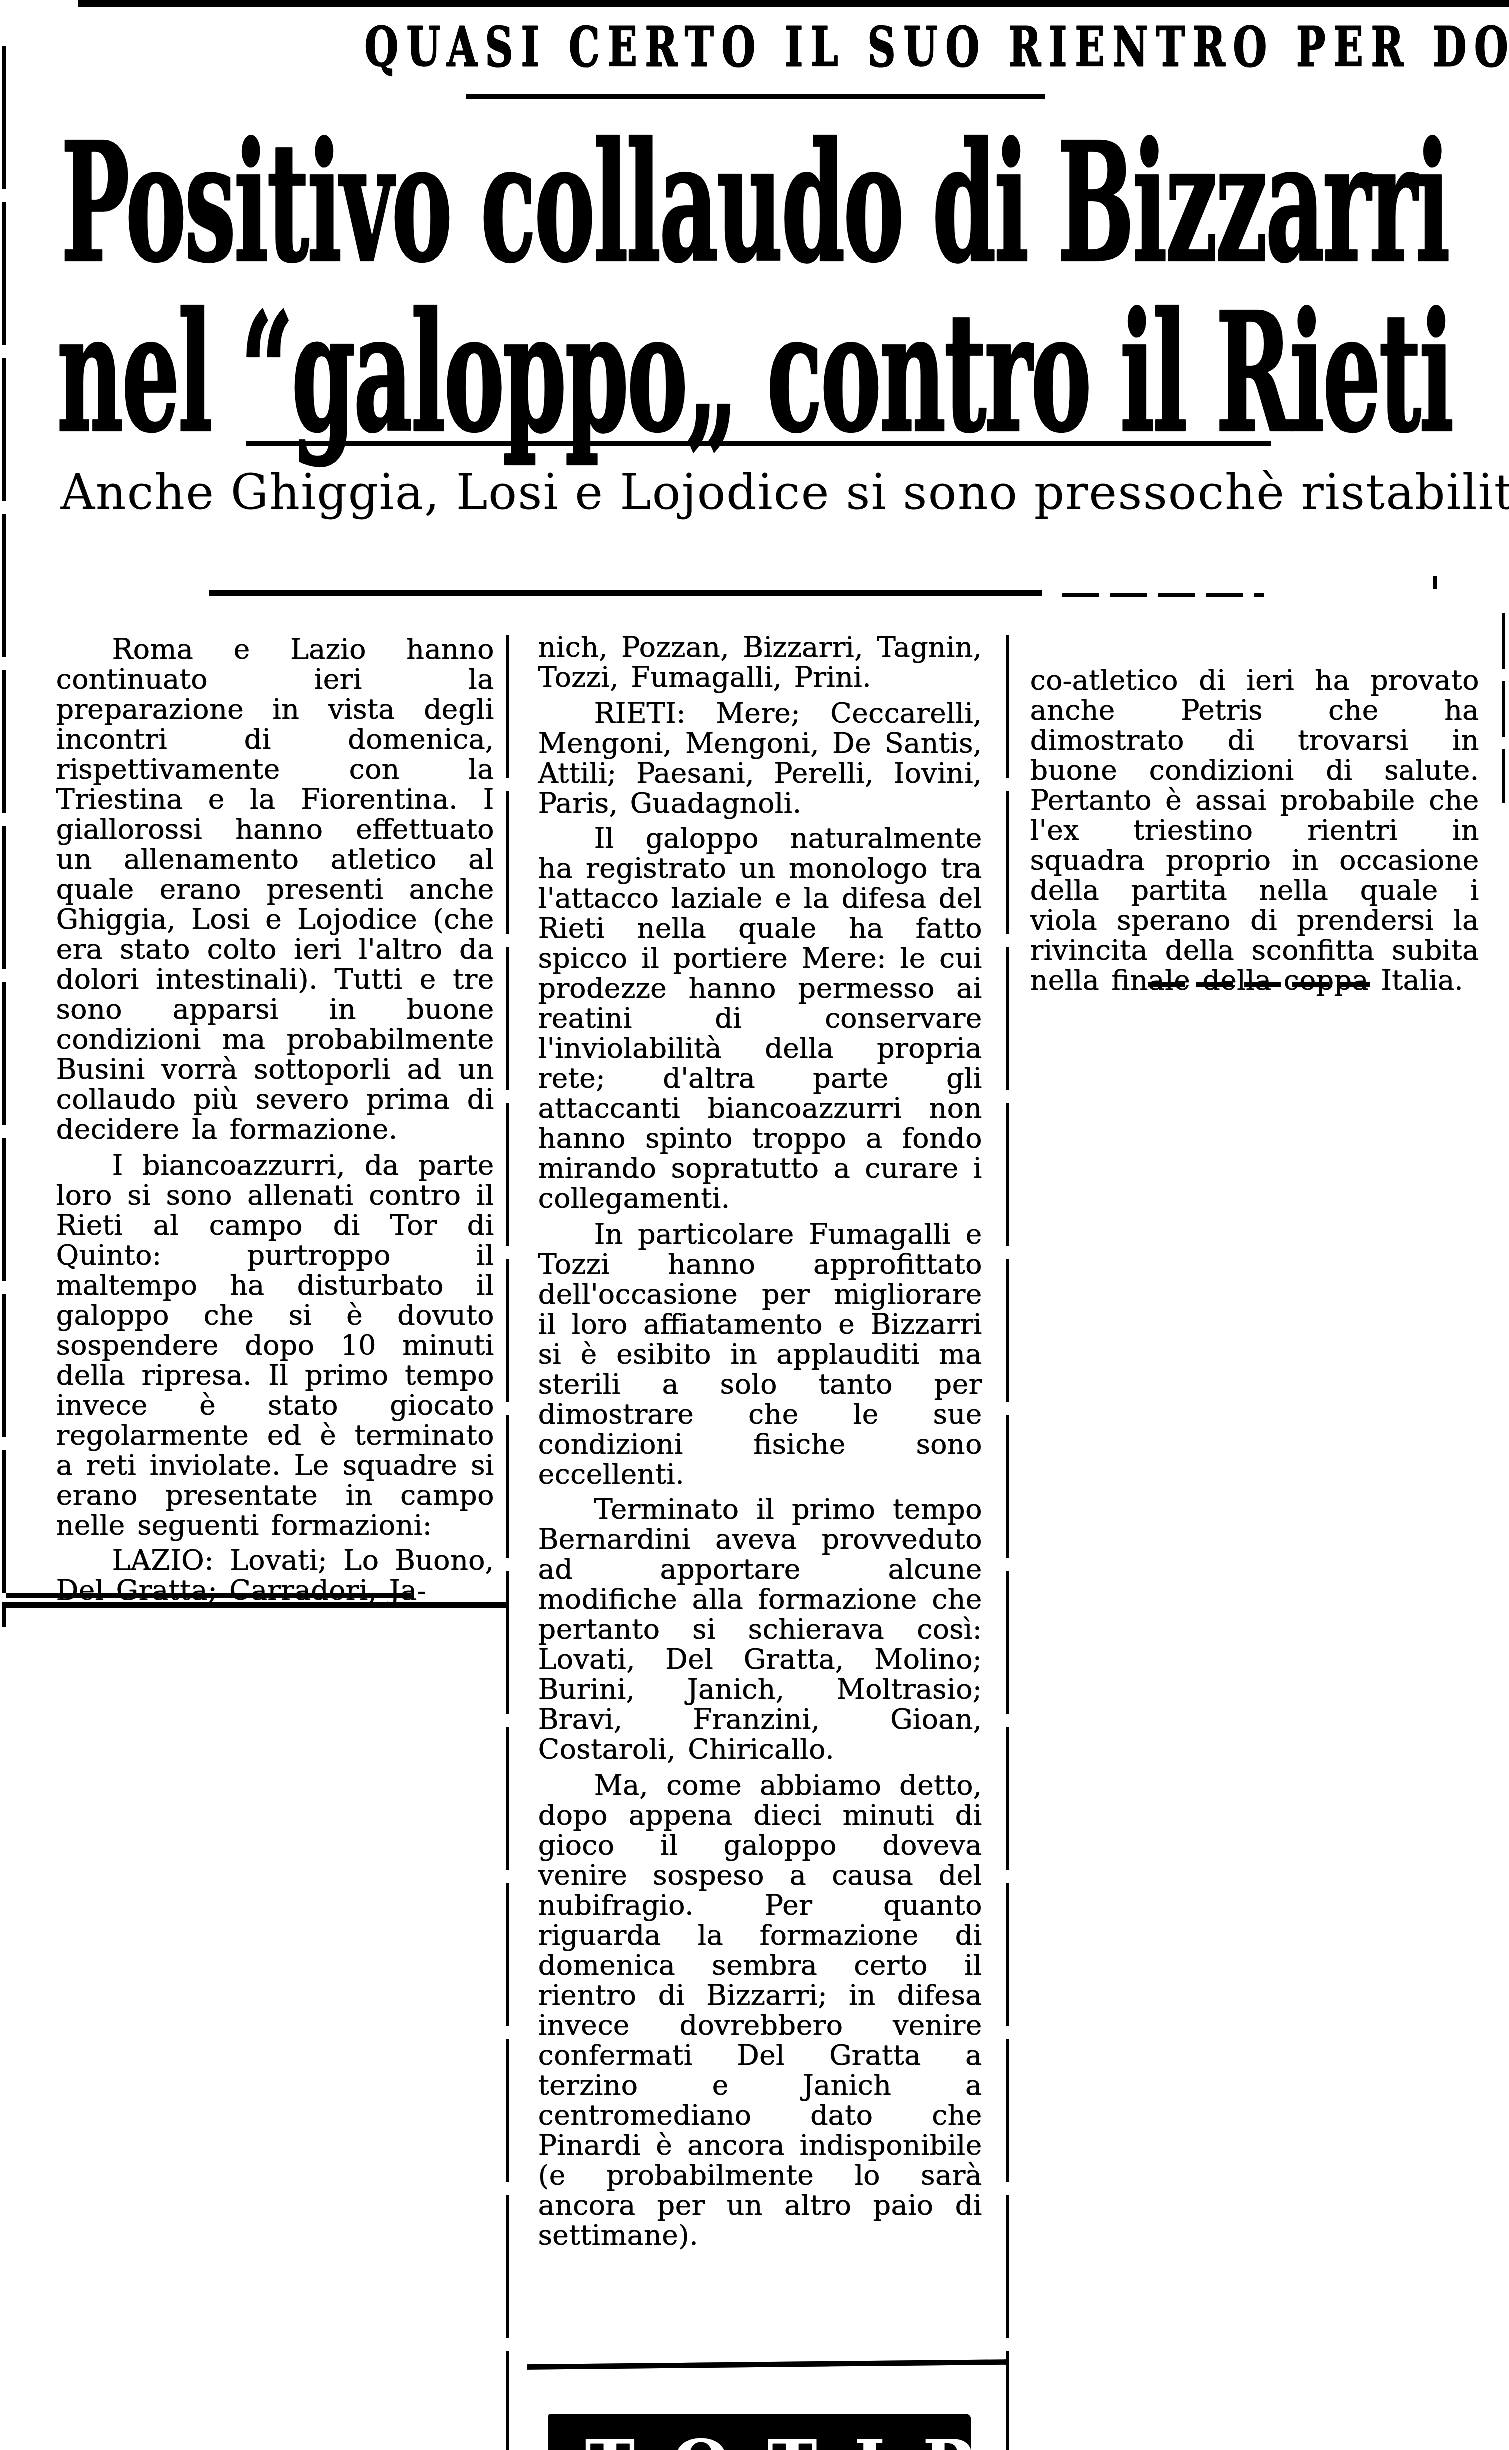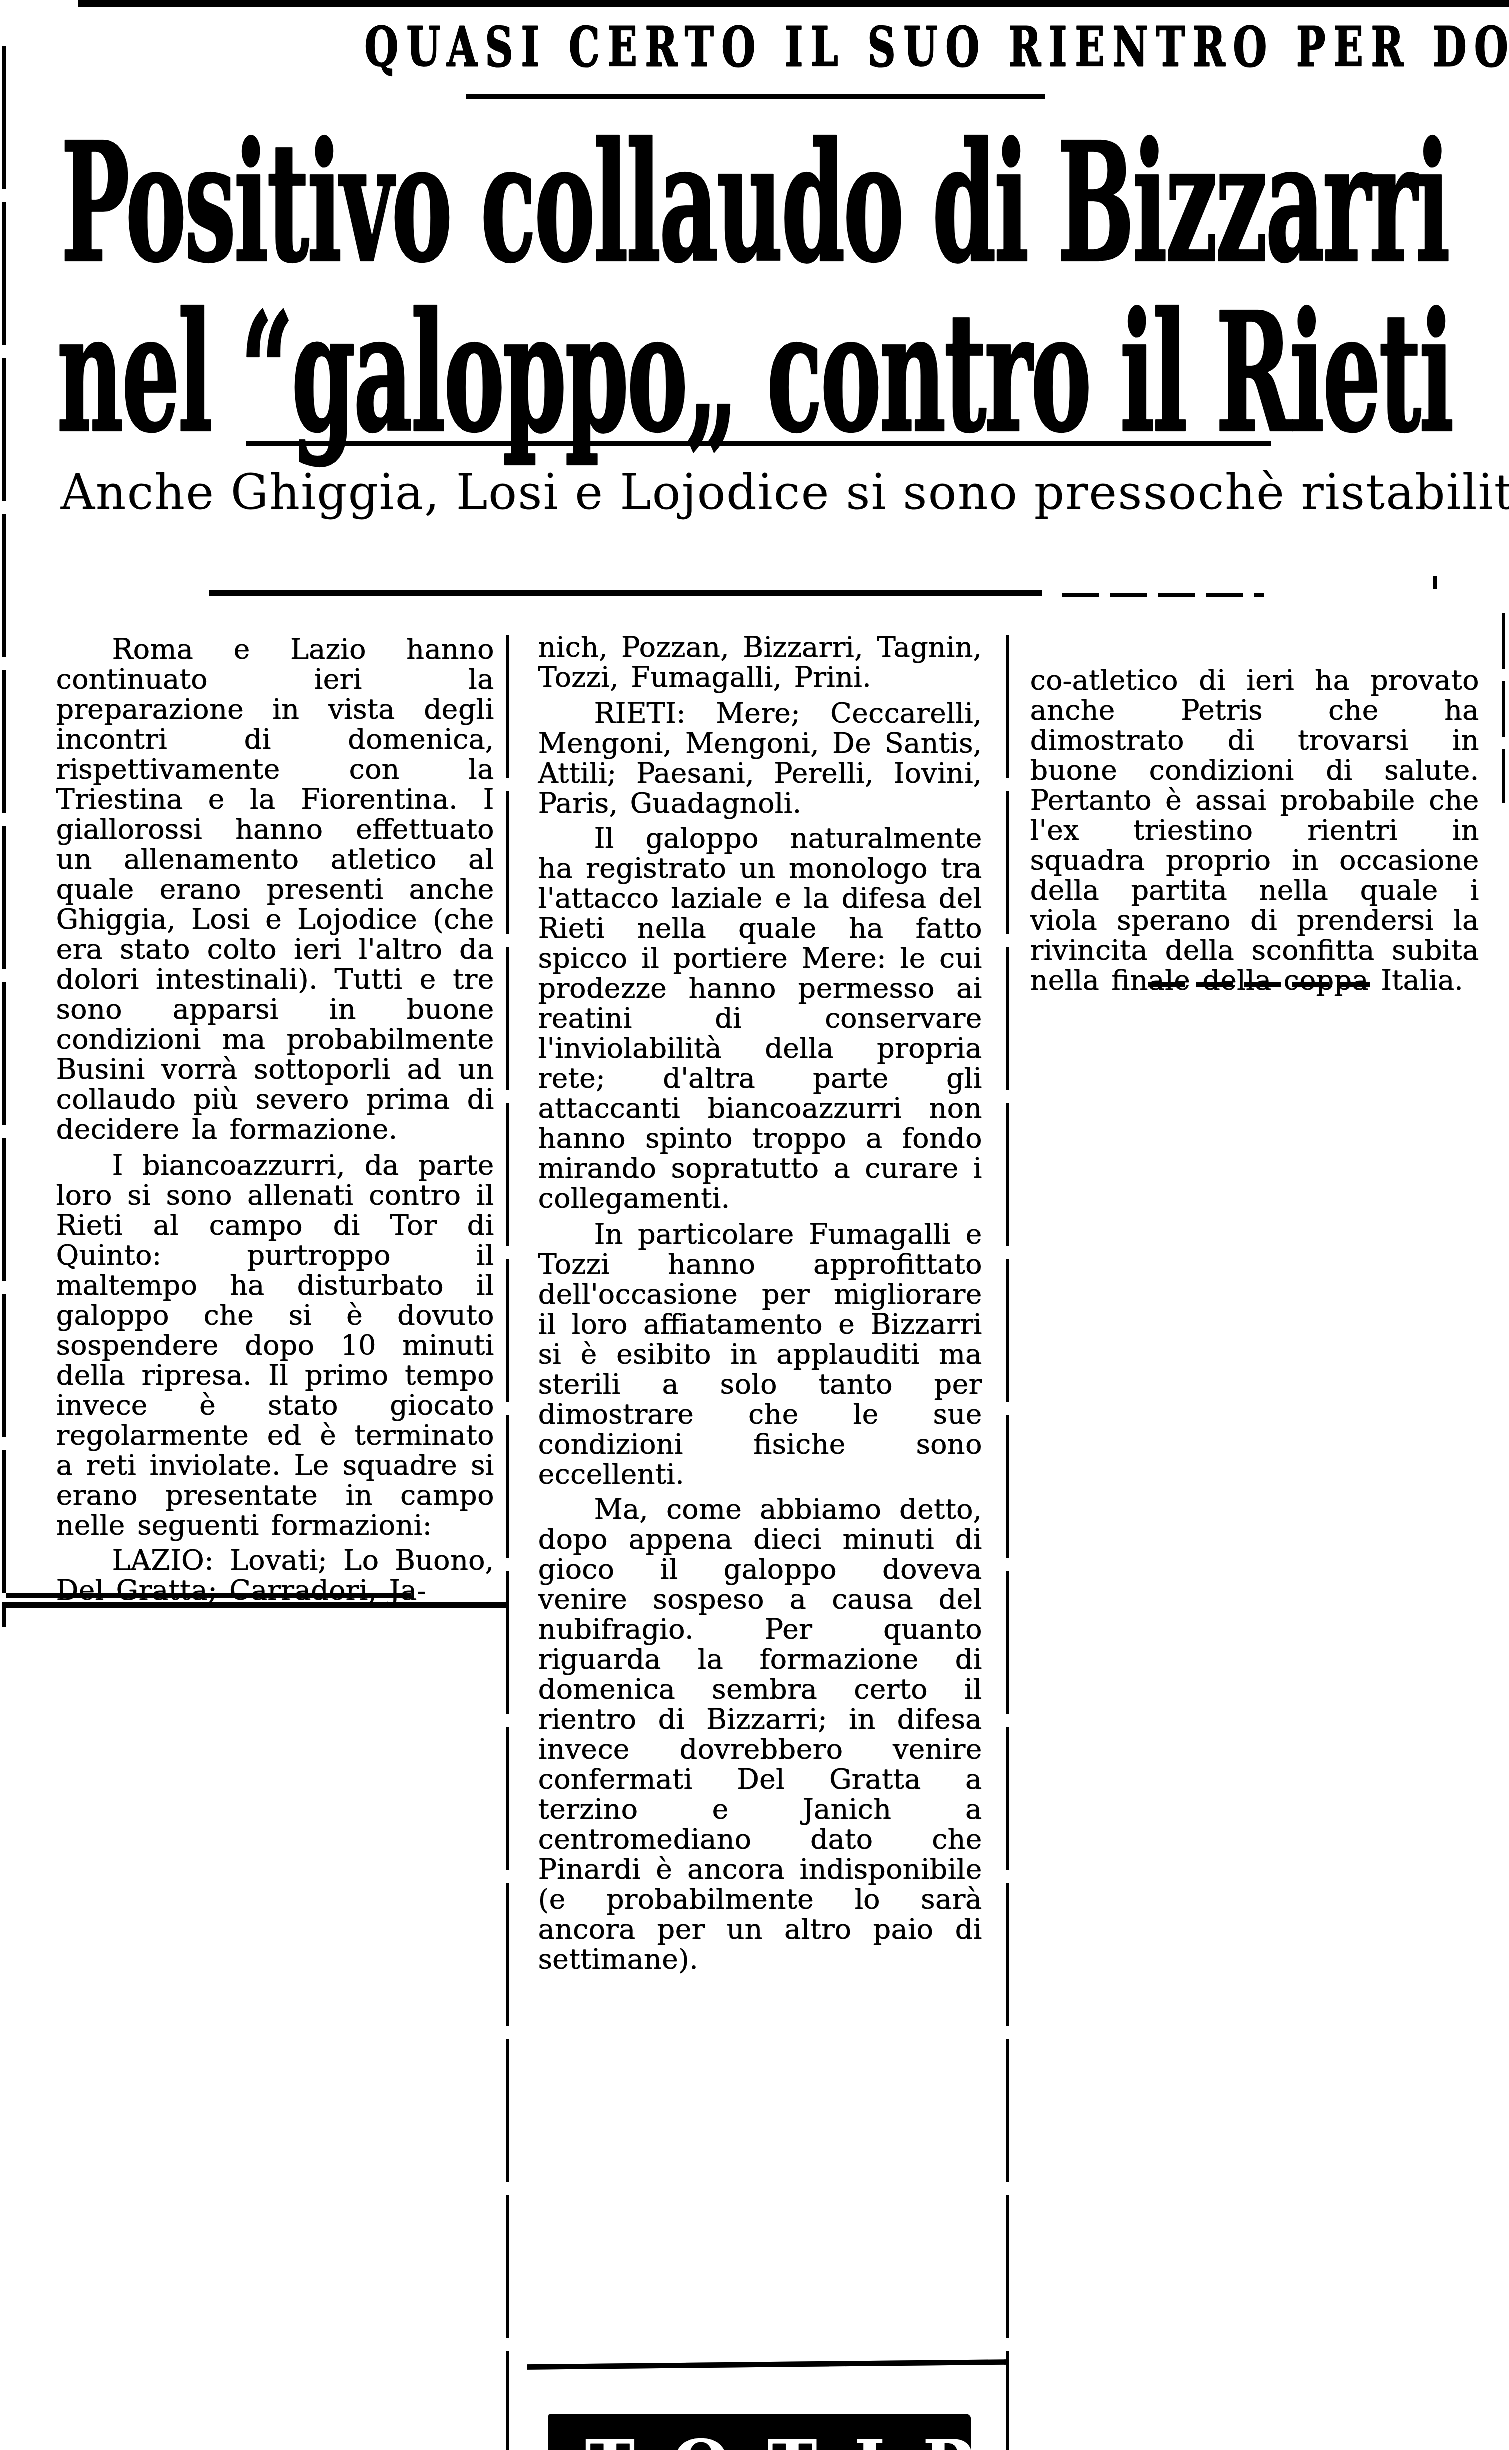--- a/index.html
+++ b/index.html
@@ -118,20 +118,21 @@
     <p class="bp">LAZIO: Lovati; Lo Buono, Del Gratta; Carradori, Ja-</p>
   </div>
   <div class="rule col1-end-a"></div>
   <div class="rule col1-end-b"></div>
 
   <div class="col col2">
     <p class="bp noindent">nich, Pozzan, Bizzarri, Tagnin, Tozzi, Fumagalli, Prini.</p>
     <p class="bp">RIETI: Mere; Ceccarelli, Mengoni, Mengoni, De Santis, Attili; Paesani, Perelli, Iovini, Paris, Guadagnoli.</p>
     <p class="bp">Il galoppo naturalmente ha registrato un monologo tra l'attacco laziale e la difesa del Rieti nella quale ha fatto spicco il portiere Mere: le cui prodezze hanno permesso ai reatini di conservare l'inviolabilità della propria rete; d'altra parte gli attaccanti biancoazzurri non hanno spinto troppo a fondo mirando sopratutto a curare i collegamenti.</p>
     <p class="bp">In particolare Fumagalli e Tozzi hanno approfittato dell'occasione per migliorare il loro affiatamento e Bizzarri si è esibito in applauditi ma sterili a solo tanto per dimostrare che le sue condizioni fisiche sono eccellenti.</p>
+    <p class="bp">Terminato il primo tempo Bernardini aveva provveduto ad apportare alcune modifiche alla formazione che pertanto si schierava così: Lovati, Del Gratta, Molino; Burini, Janich, Moltrasio; Bravi, Franzini, Gioan, Costaroli, Chiricallo.</p>
     <p class="bp">Ma, come abbiamo detto, dopo appena dieci minuti di gioco il galoppo doveva venire sospeso a causa del nubifragio. Per quanto riguarda la formazione di domenica sembra certo il rientro di Bizzarri; in difesa invece dovrebbero venire confermati Del Gratta a terzino e Janich a centromediano dato che Pinardi è ancora indisponibile (e probabilmente lo sarà ancora per un altro paio di settimane).</p>
 
   </div>
   <div class="rule col2-end-rule"></div>
 
   <div class="col col3">
     <p class="bp noindent">co-atletico di ieri ha provato anche Petris che ha dimostrato di trovarsi in buone condizioni di salute. Pertanto è assai probabile che l'ex triestino rientri in squadra proprio in occasione della partita nella quale i viola sperano di prendersi la rivincita della sconfitta subita nella finale della coppa Italia.</p>
   </div>
   <div class="dashed-h col3-end-rule"></div>
 

